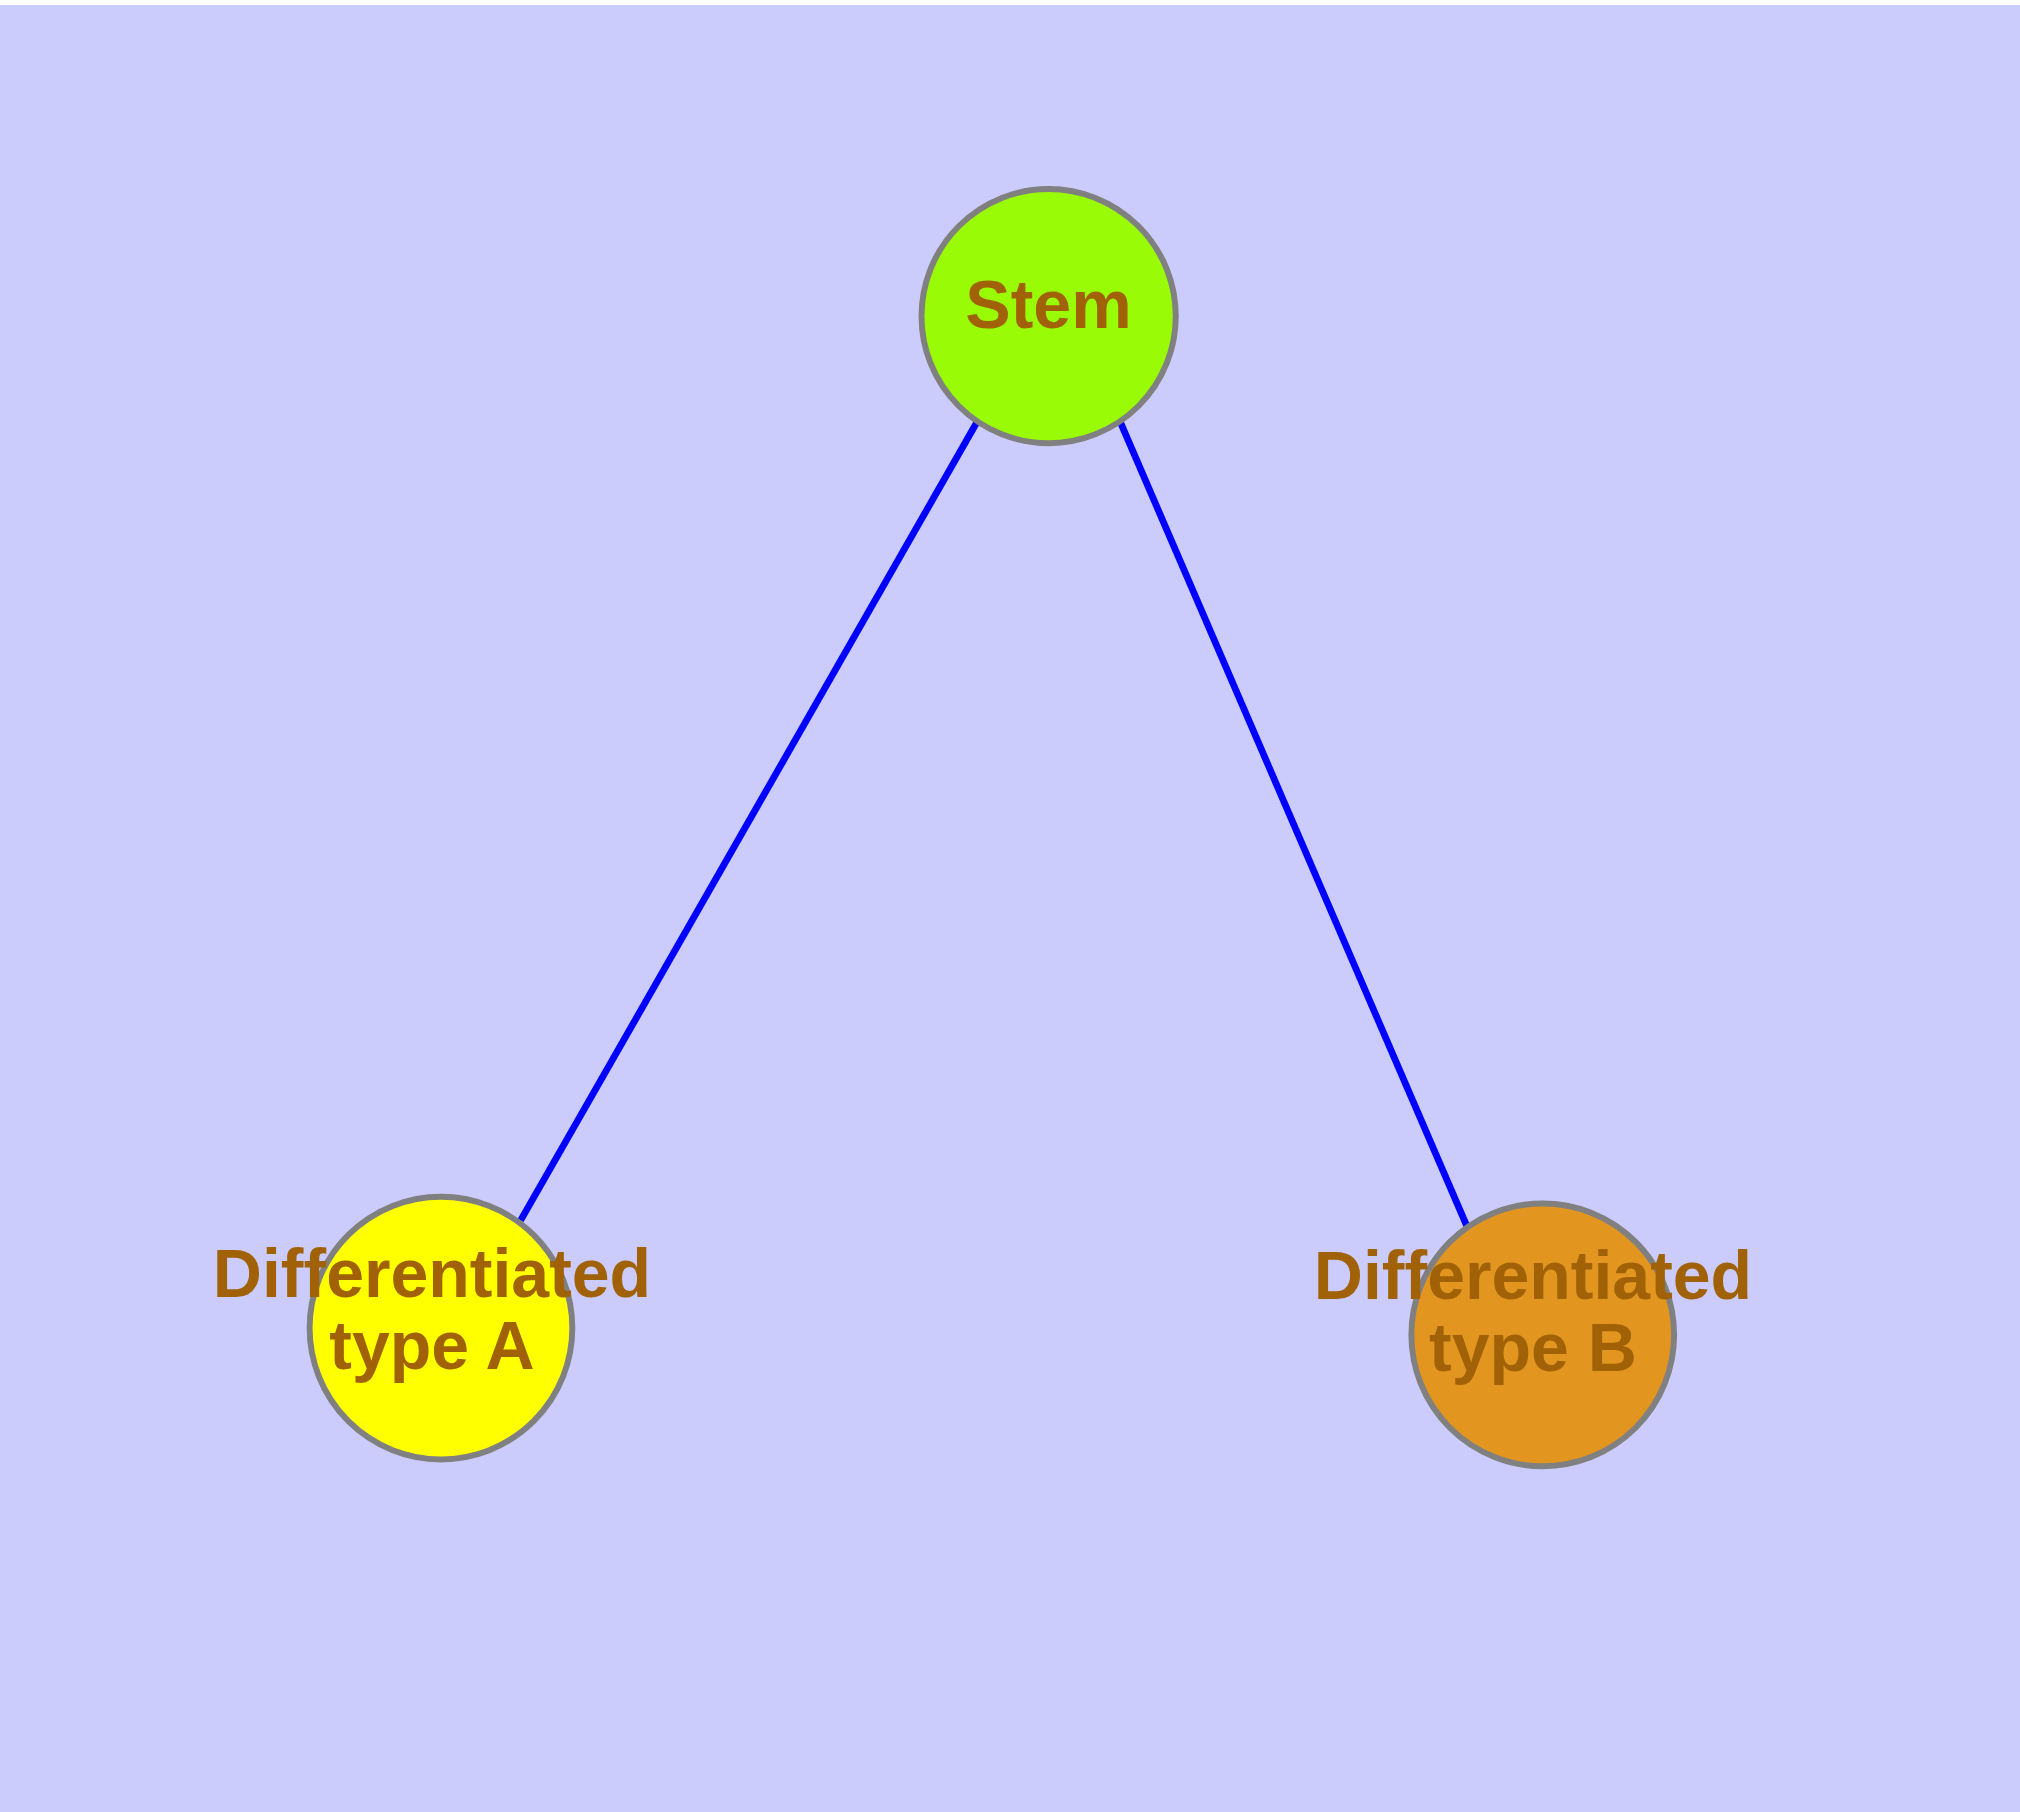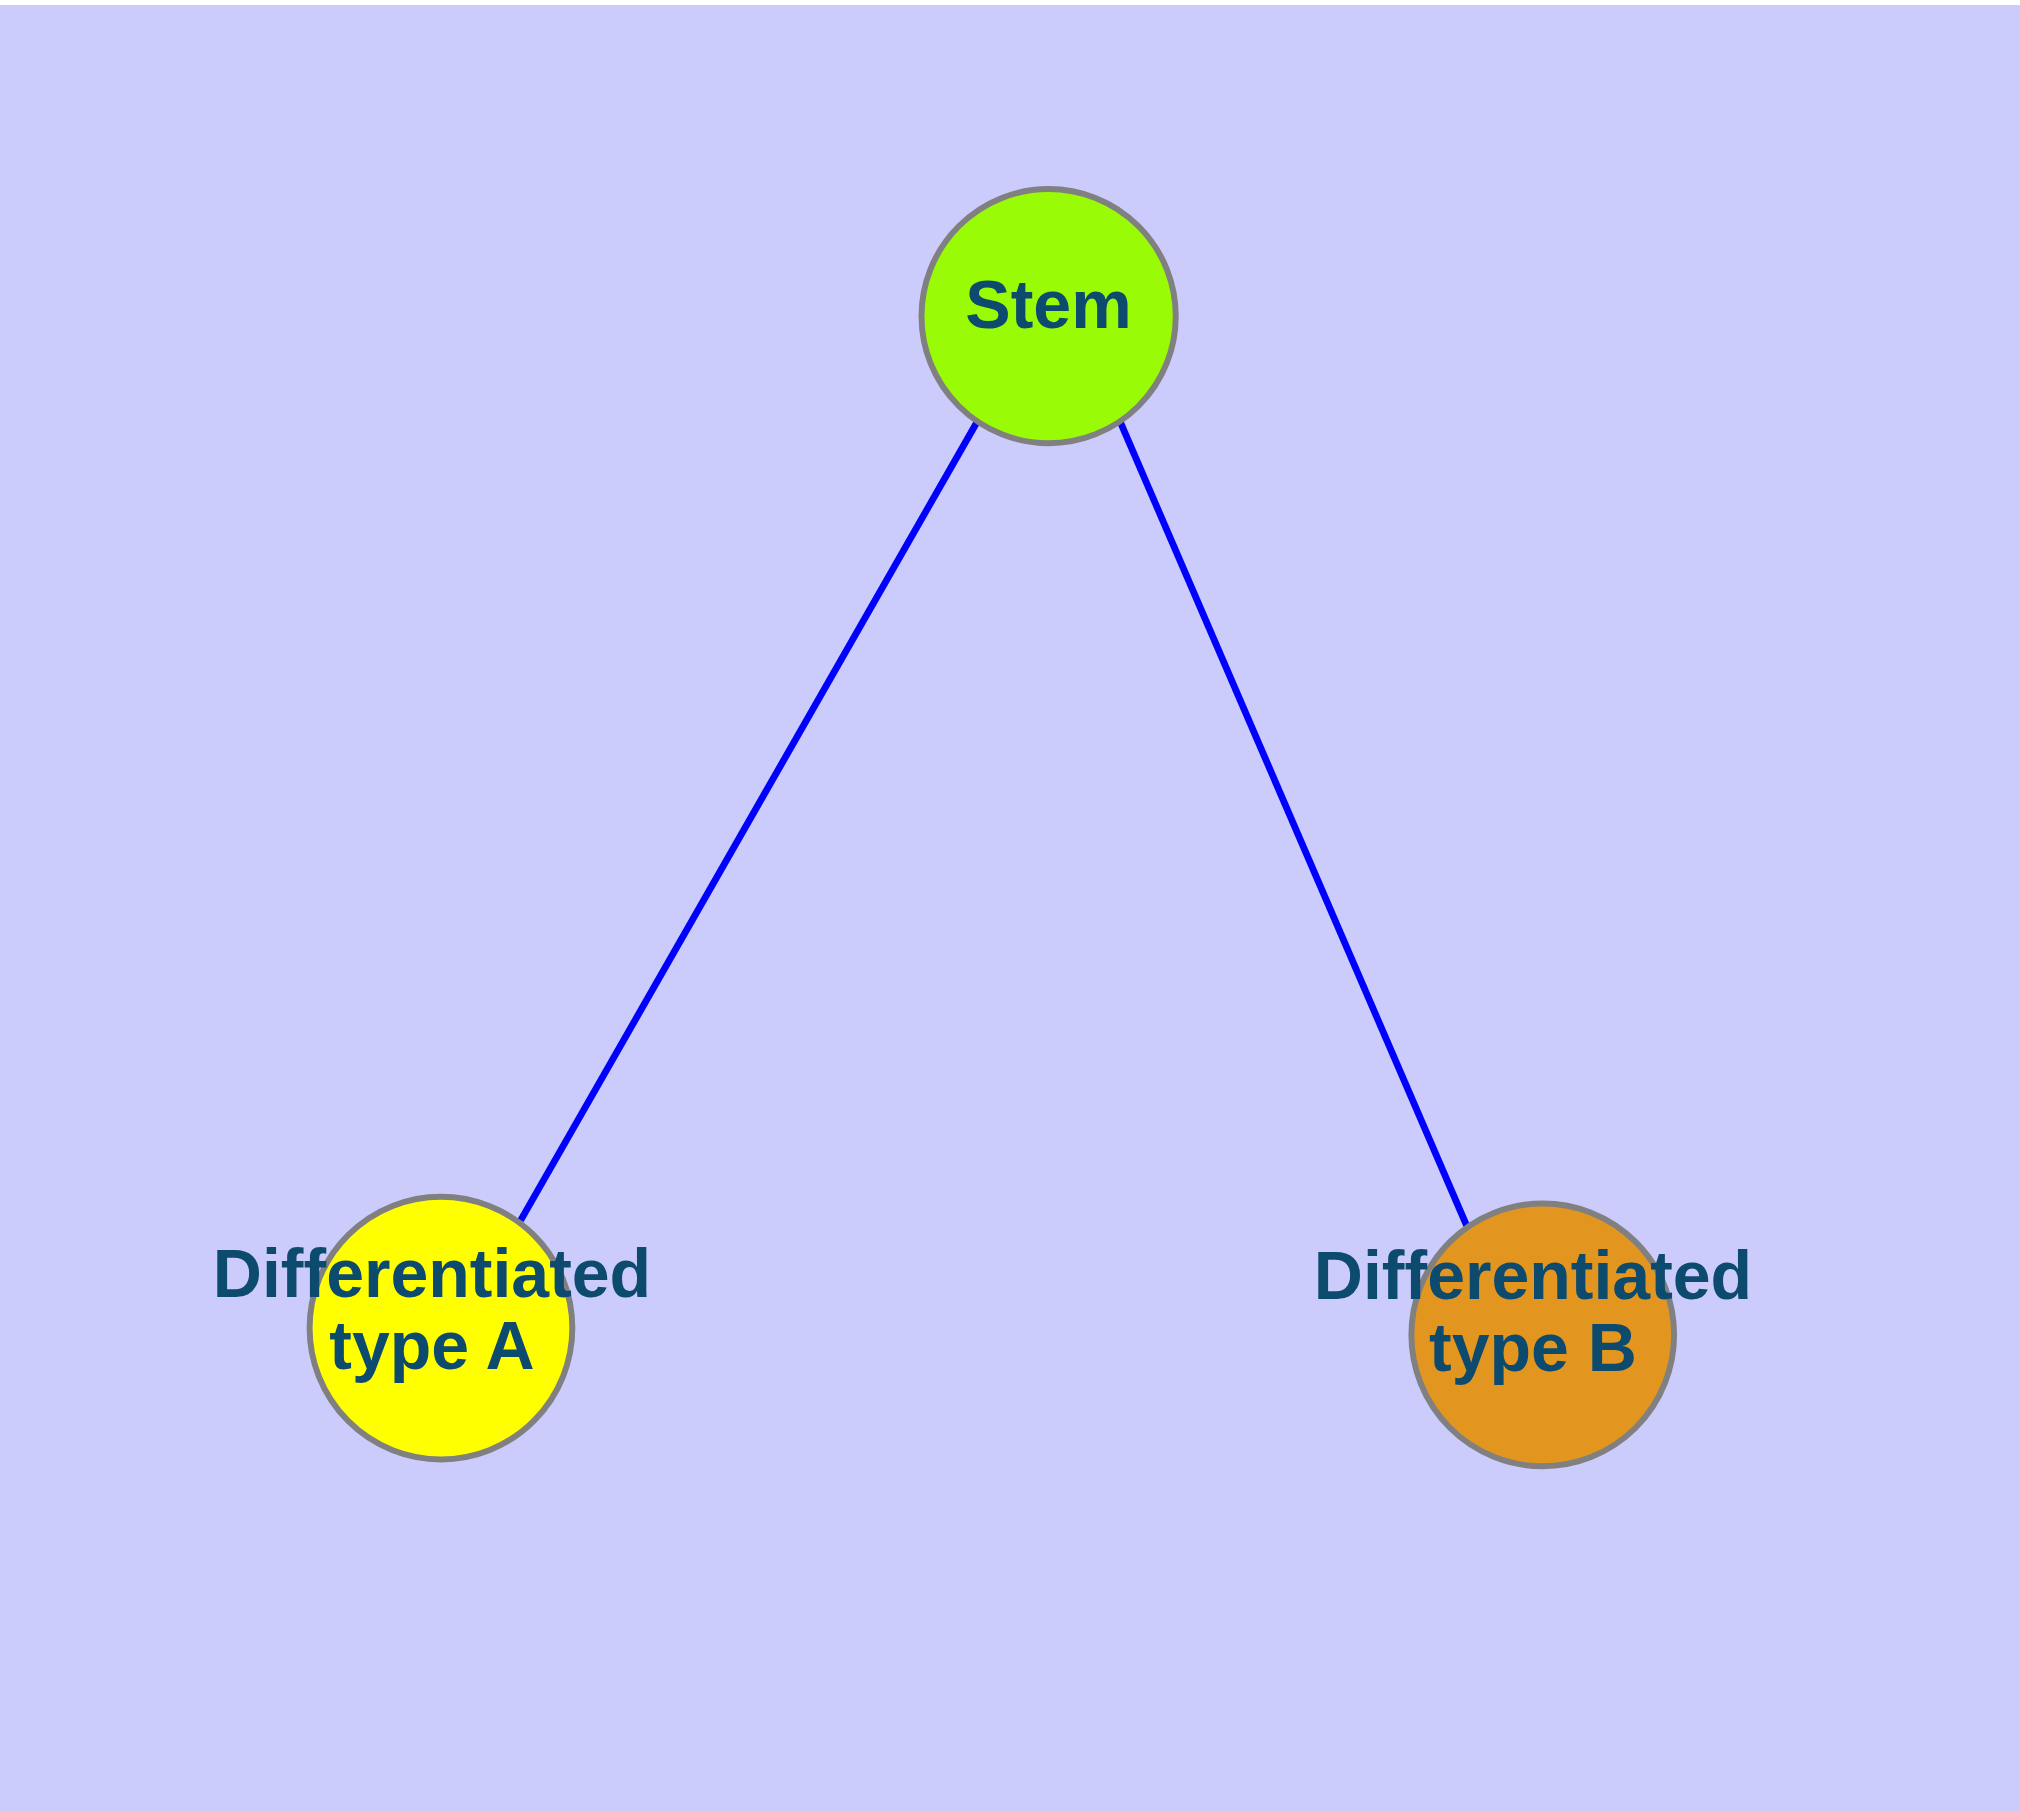--- a/index.html
+++ b/index.html
@@ -29,21 +29,21 @@
     left: 0;
     top: 0;
     width: 2021px;
     height: 1812px;
   }
   .node-label {
     position: absolute;
     text-align: center;
     font-family: "Liberation Sans", sans-serif;
     font-weight: bold;
-    color: #0c4a6e;
+    color: #a16207;
     line-height: 1.06;
     white-space: pre;
     pointer-events: none;
     -webkit-font-smoothing: antialiased;
   }
   #label-stem {
     left: 794px;
     top: 268px;
     width: 509px;
     font-size: 68px;

